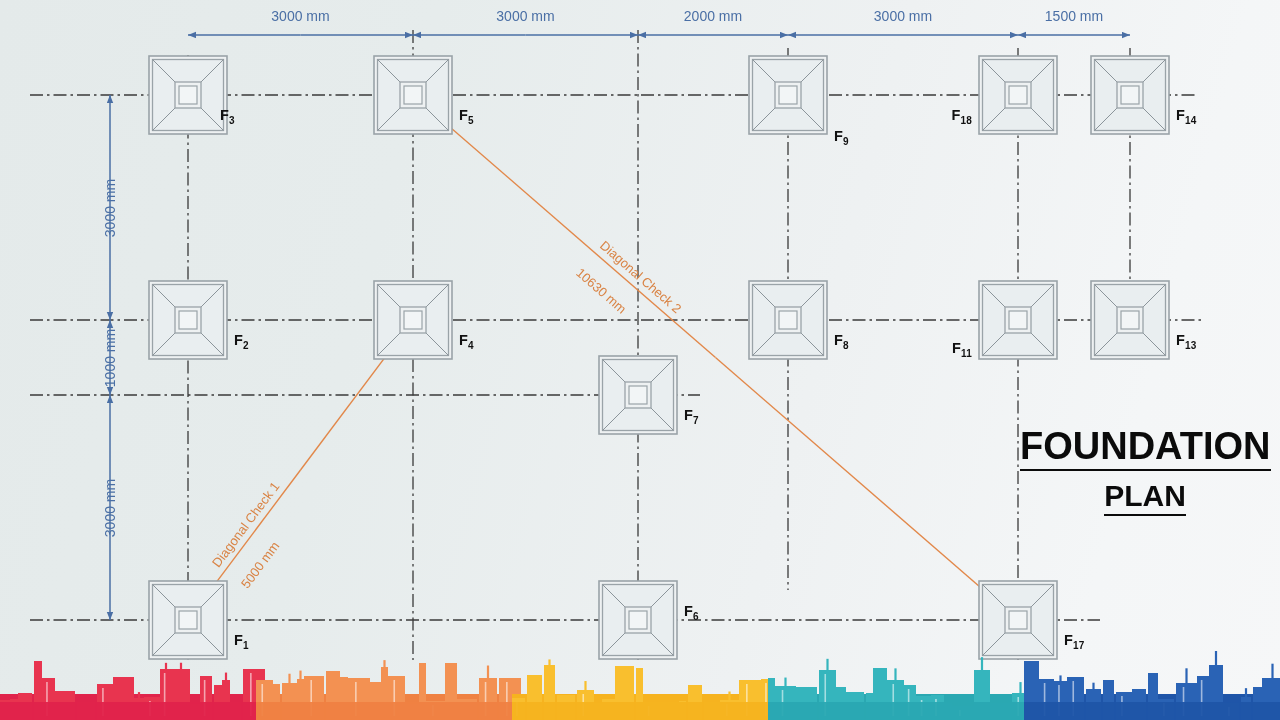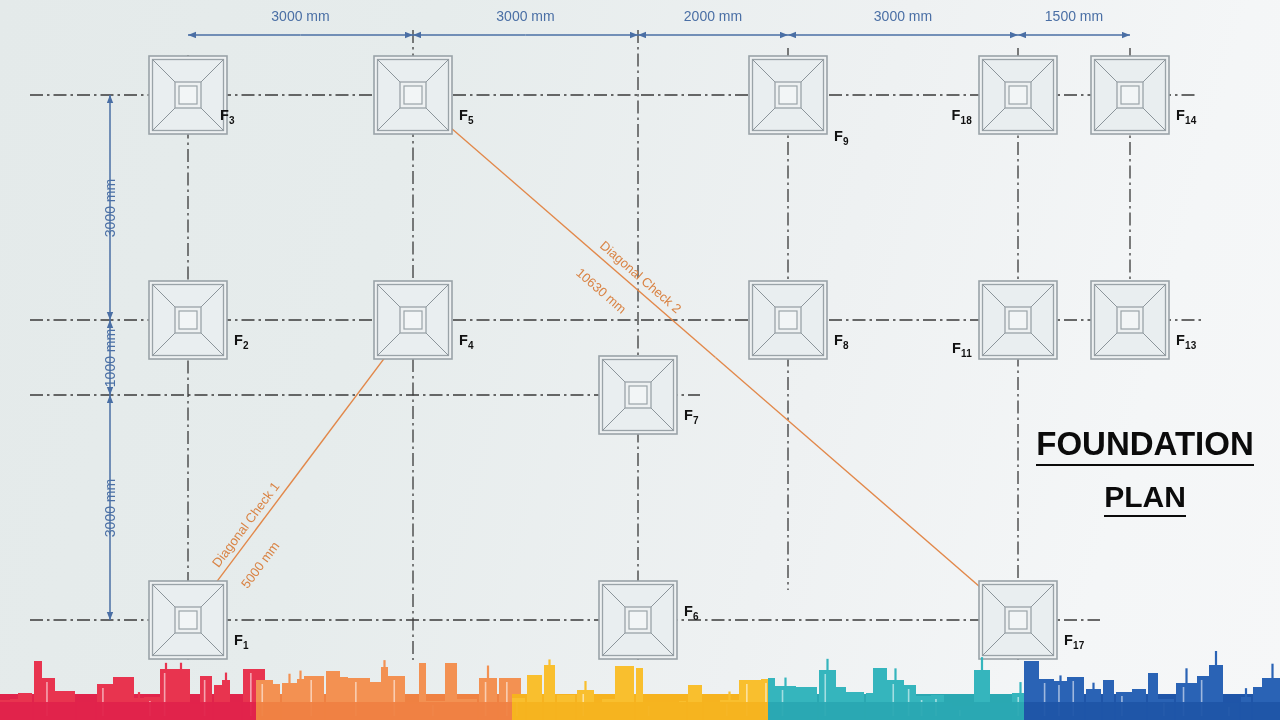--- a/index.html
+++ b/index.html
@@ -27,21 +27,21 @@
     position:absolute;color:#4a6fa5;font-size:14px;white-space:nowrap;
     font-family:"Liberation Sans", sans-serif;
   }
   .dimtext.vert{transform-origin:0 0;transform:rotate(-90deg);}
   
   .title{
     position:absolute;text-align:center;color:#0b0b0b;font-weight:bold;
     font-family:"Liberation Sans", sans-serif;
   }
   .title .ln{display:inline-block;border-bottom:2.5px solid #0b0b0b;padding-bottom:1px;}
-  .t1{font-size:33px;letter-spacing:0px;}
+  .t1{font-size:38px;letter-spacing:0px;}
   .t2{font-size:30px;letter-spacing:0px;}
   
   .diaglabel{
     position:absolute;color:#d98344;font-size:13px;white-space:nowrap;
     font-family:"Liberation Sans", sans-serif;transform-origin:0 0;
   }
   
   #skyline{position:absolute;left:0;bottom:0;width:1280px;height:78px;}
   #overlay-svg{position:absolute;left:0;top:0;width:1280px;height:720px;pointer-events:none;}
 </style>
@@ -321,21 +321,21 @@
 
   <div id="diagtext-layer">
       <div class="diaglabel" style="left: 220.8px; top: 569.6px; transform: rotate(-53.1301deg) translate(0px, -100%);">Diagonal Check 1</div>
       <div class="diaglabel" style="left: 237.6px; top: 582.2px; transform: rotate(-53.1301deg);">5000 mm</div>
       <div class="diaglabel" style="left: 597.122px; top: 249.479px; transform: rotate(40.9504deg) translate(0px, -100%);">Diagonal Check 2</div>
       <div class="diaglabel" style="left: 583.358px; top: 265.34px; transform: rotate(40.9504deg);">10630 mm</div>
     </div>
 
   <div class="title" style="left:1020px;top:425px;width:250px;">
     <div class="t1"><span class="ln">FOUNDATION</span></div>
-    <div class="t2" style="margin-top:14px;"><span class="ln">PLAN</span></div>
+    <div class="t2" style="margin-top:8px;"><span class="ln">PLAN</span></div>
   </div>
 
   <svg id="skyline" viewBox="0 0 1280 78" preserveAspectRatio="none" xmlns="http://www.w3.org/2000/svg">
       <g>
         <rect x="0" y="52" width="257" height="26" fill="#e0234b"></rect>
         <rect x="0" y="58" width="10" height="20" fill="#e8344f"></rect>
         <rect x="10" y="57" width="8" height="21" fill="#e8344f"></rect>
         <rect x="18" y="51" width="14" height="27" fill="#e8344f"></rect>
         <rect x="34" y="19" width="8" height="59" fill="#e8344f"></rect>
         <rect x="42" y="36" width="13" height="42" fill="#e8344f"></rect>

